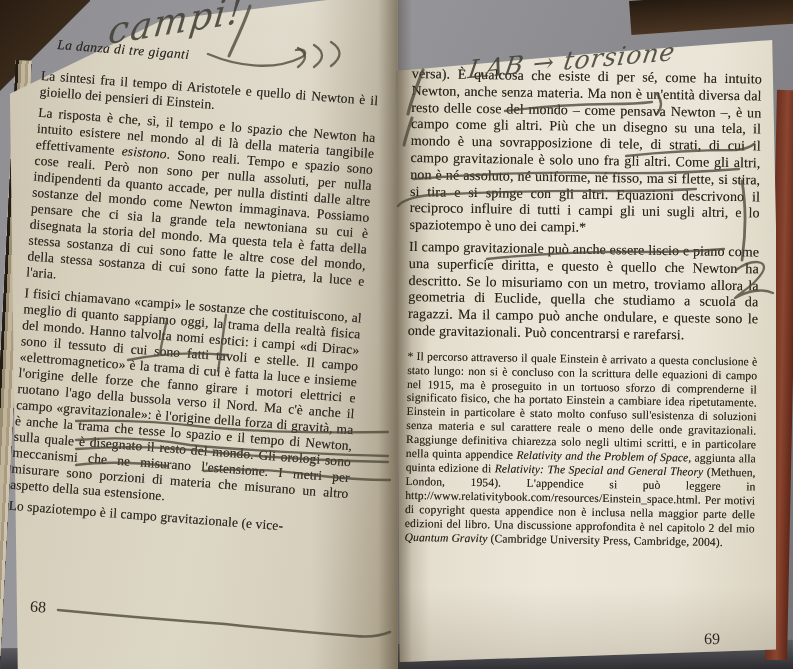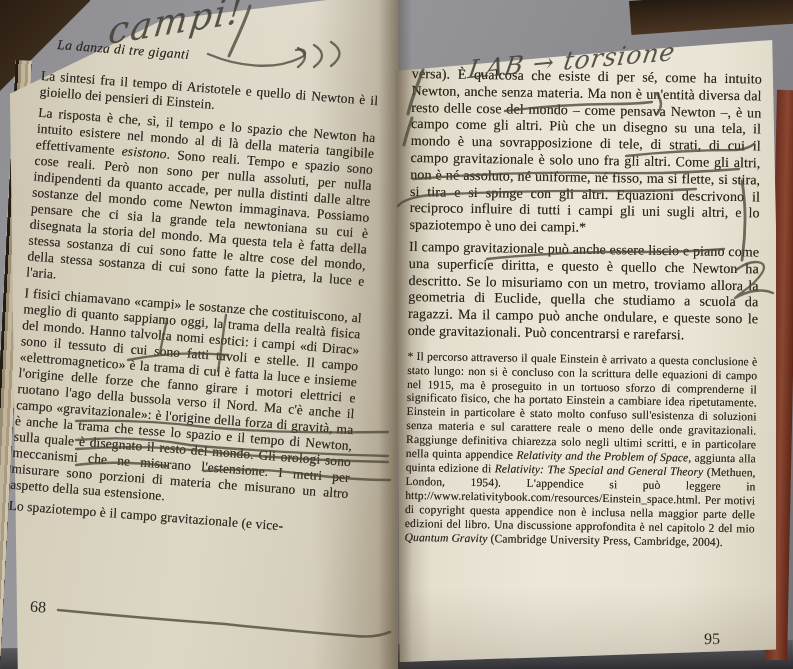--- a/index.html
+++ b/index.html
@@ -92,21 +92,21 @@
     <p>I fisici chiamavano «campi» le sostanze che costituiscono, al meglio di quanto sappiamo oggi, la trama della realtà fisica del mondo. Hanno talvolta nomi esotici: i campi «di Dirac» sono il tessuto di cui sono fatti tavoli e stelle. Il campo «elettromagnetico» è la trama di cui è fatta la luce e insieme l'origine delle forze che fanno girare i motori elettrici e ruotano l'ago della bussola verso il Nord. Ma c'è anche il campo «gravitazionale»: è l'origine della forza di gravità, ma è anche la trama che tesse lo spazio e il tempo di Newton, sulla quale è disegnato il resto del mondo. Gli orologi sono meccanismi che ne misurano l'estensione. I metri per misurare sono porzioni di materia che misurano un altro aspetto della sua estensione.</p>
     <p>Lo spaziotempo è il campo gravitazionale (e vice-</p>
   </div>
   <div class="pagenum pagenum-left">68</div>
 
   <div class="rp-text">
     <p>versa). È qualcosa che esiste di per sé, come ha intuito Newton, anche senza materia. Ma non è un'entità diversa dal resto delle cose del mondo – come pensava Newton –, è un campo come gli altri. Più che un disegno su una tela, il mondo è una sovrapposizione di tele, di strati, di cui il campo gravitazionale è solo uno fra gli altri. Come gli altri, non è né assoluto, né uniforme, né fisso, ma si flette, si stira, si tira e si spinge con gli altri. Equazioni descrivono il reciproco influire di tutti i campi gli uni sugli altri, e lo spaziotempo è uno dei campi.*</p>
     <p>Il campo gravitazionale può anche essere liscio e piano come una superficie diritta, e questo è quello che Newton ha descritto. Se lo misuriamo con un metro, troviamo allora la geometria di Euclide, quella che studiamo a scuola da ragazzi. Ma il campo può anche ondulare, e queste sono le onde gravitazionali. Può concentrarsi e rarefarsi.</p>
     <div class="footnote"><span>* Il percorso attraverso il quale Einstein è arrivato a questa conclusione è stato lungo: non si è concluso con la scrittura delle equazioni di campo nel 1915, ma è proseguito in un tortuoso sforzo di comprenderne il significato fisico, che ha portato Einstein a cambiare idea ripetutamente. Einstein in particolare è stato molto confuso sull'esistenza di soluzioni senza materia e sul carattere reale o meno delle onde gravitazionali. Raggiunge definitiva chiarezza solo negli ultimi scritti, e in particolare nella quinta appendice </span><i>Relativity and the Problem of Space</i><span>, aggiunta alla quinta edizione di </span><i>Relativity: The Special and General Theory</i><span> (Methuen, London, 1954). L'appendice si può leggere in http://www.relativitybook.com/resources/Einstein_space.html. Per motivi di copyright questa appendice non è inclusa nella maggior parte delle edizioni del libro. Una discussione approfondita è nel capitolo 2 del mio </span><i>Quantum Gravity</i><span> (Cambridge University Press, Cambridge, 2004).</span></div>
   </div>
-  <div class="pagenum pagenum-right">95</div>
+  <div class="pagenum pagenum-right">69</div>
 
   <div class="hw hw-campi">campi!</div>
   <div class="hw hw-lab">LAB → torsione</div>
 
   <svg class="pen" width="793" height="669" viewBox="0 0 793 669">
 
     <path d="M250,6 C245,22 236,40 229,56" style="stroke-width:3"></path>
 
     <path d="M208,54 C246,70 280,68 300,58 C309,54 305,48 296,50"></path>
 

